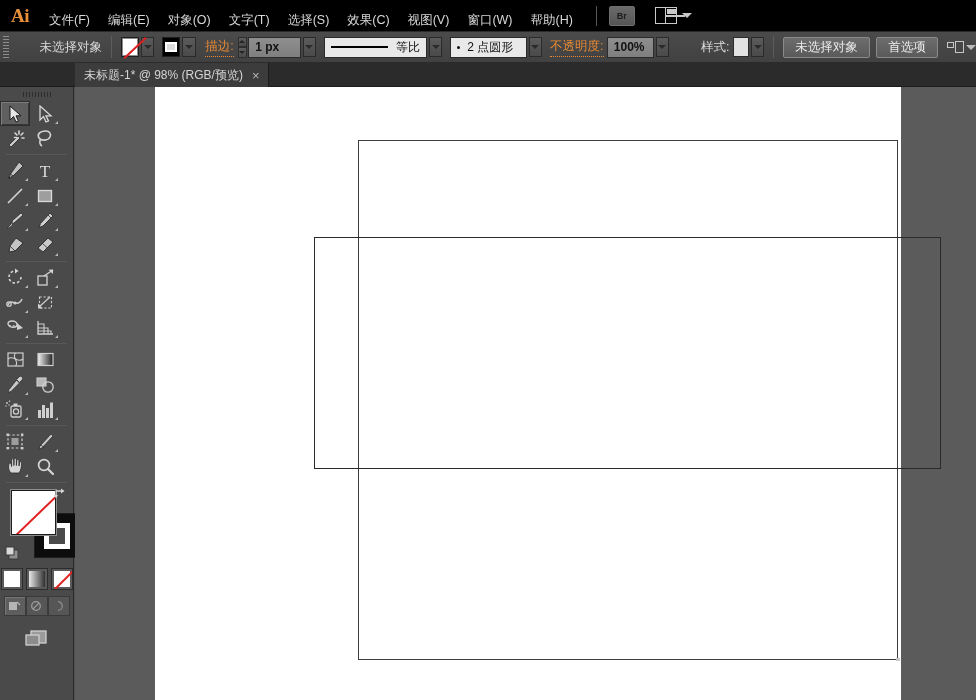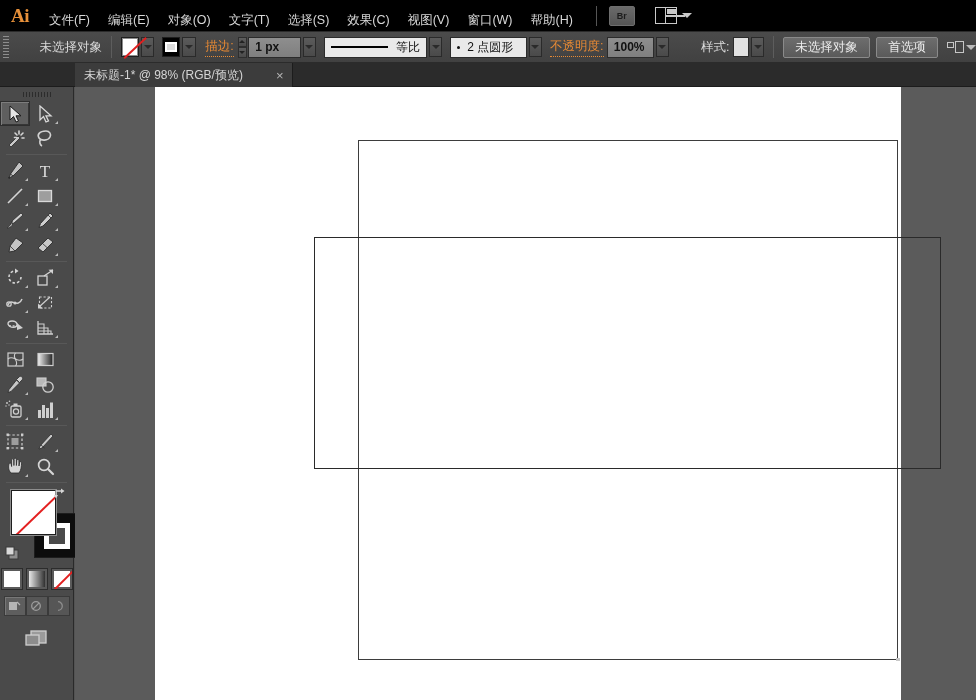--- a/index.html
+++ b/index.html
@@ -147,21 +147,21 @@
   
   .tabbar {
     position:absolute; left:0; top:63px; width:976px; height:24px;
     background:#2b2b2b; border-bottom:1px solid #1c1c1c;
   }
   .doc-tab {
     position:absolute; left:75px; top:0; height:24px;
     background:#3c3c3c;
     display:flex;align-items:center; padding:0 9px;
     border-right:1px solid #1c1c1c;
-    font-size:12px; color:#d5d5d5; white-space:nowrap; cursor:pointer;gap:24px;
+    font-size:12px; color:#d5d5d5; white-space:nowrap; cursor:pointer;
   }
   .tab-close {
     margin-left:9px; font-size:13px; color:#b5b5b5; line-height:1; cursor:pointer;
   }
 
   
   .toolbar {
     position:absolute; left:0; top:87px; width:74px; height:613px;
     background:#4a4a4a;
     border-right:1px solid #2a2a2a;

